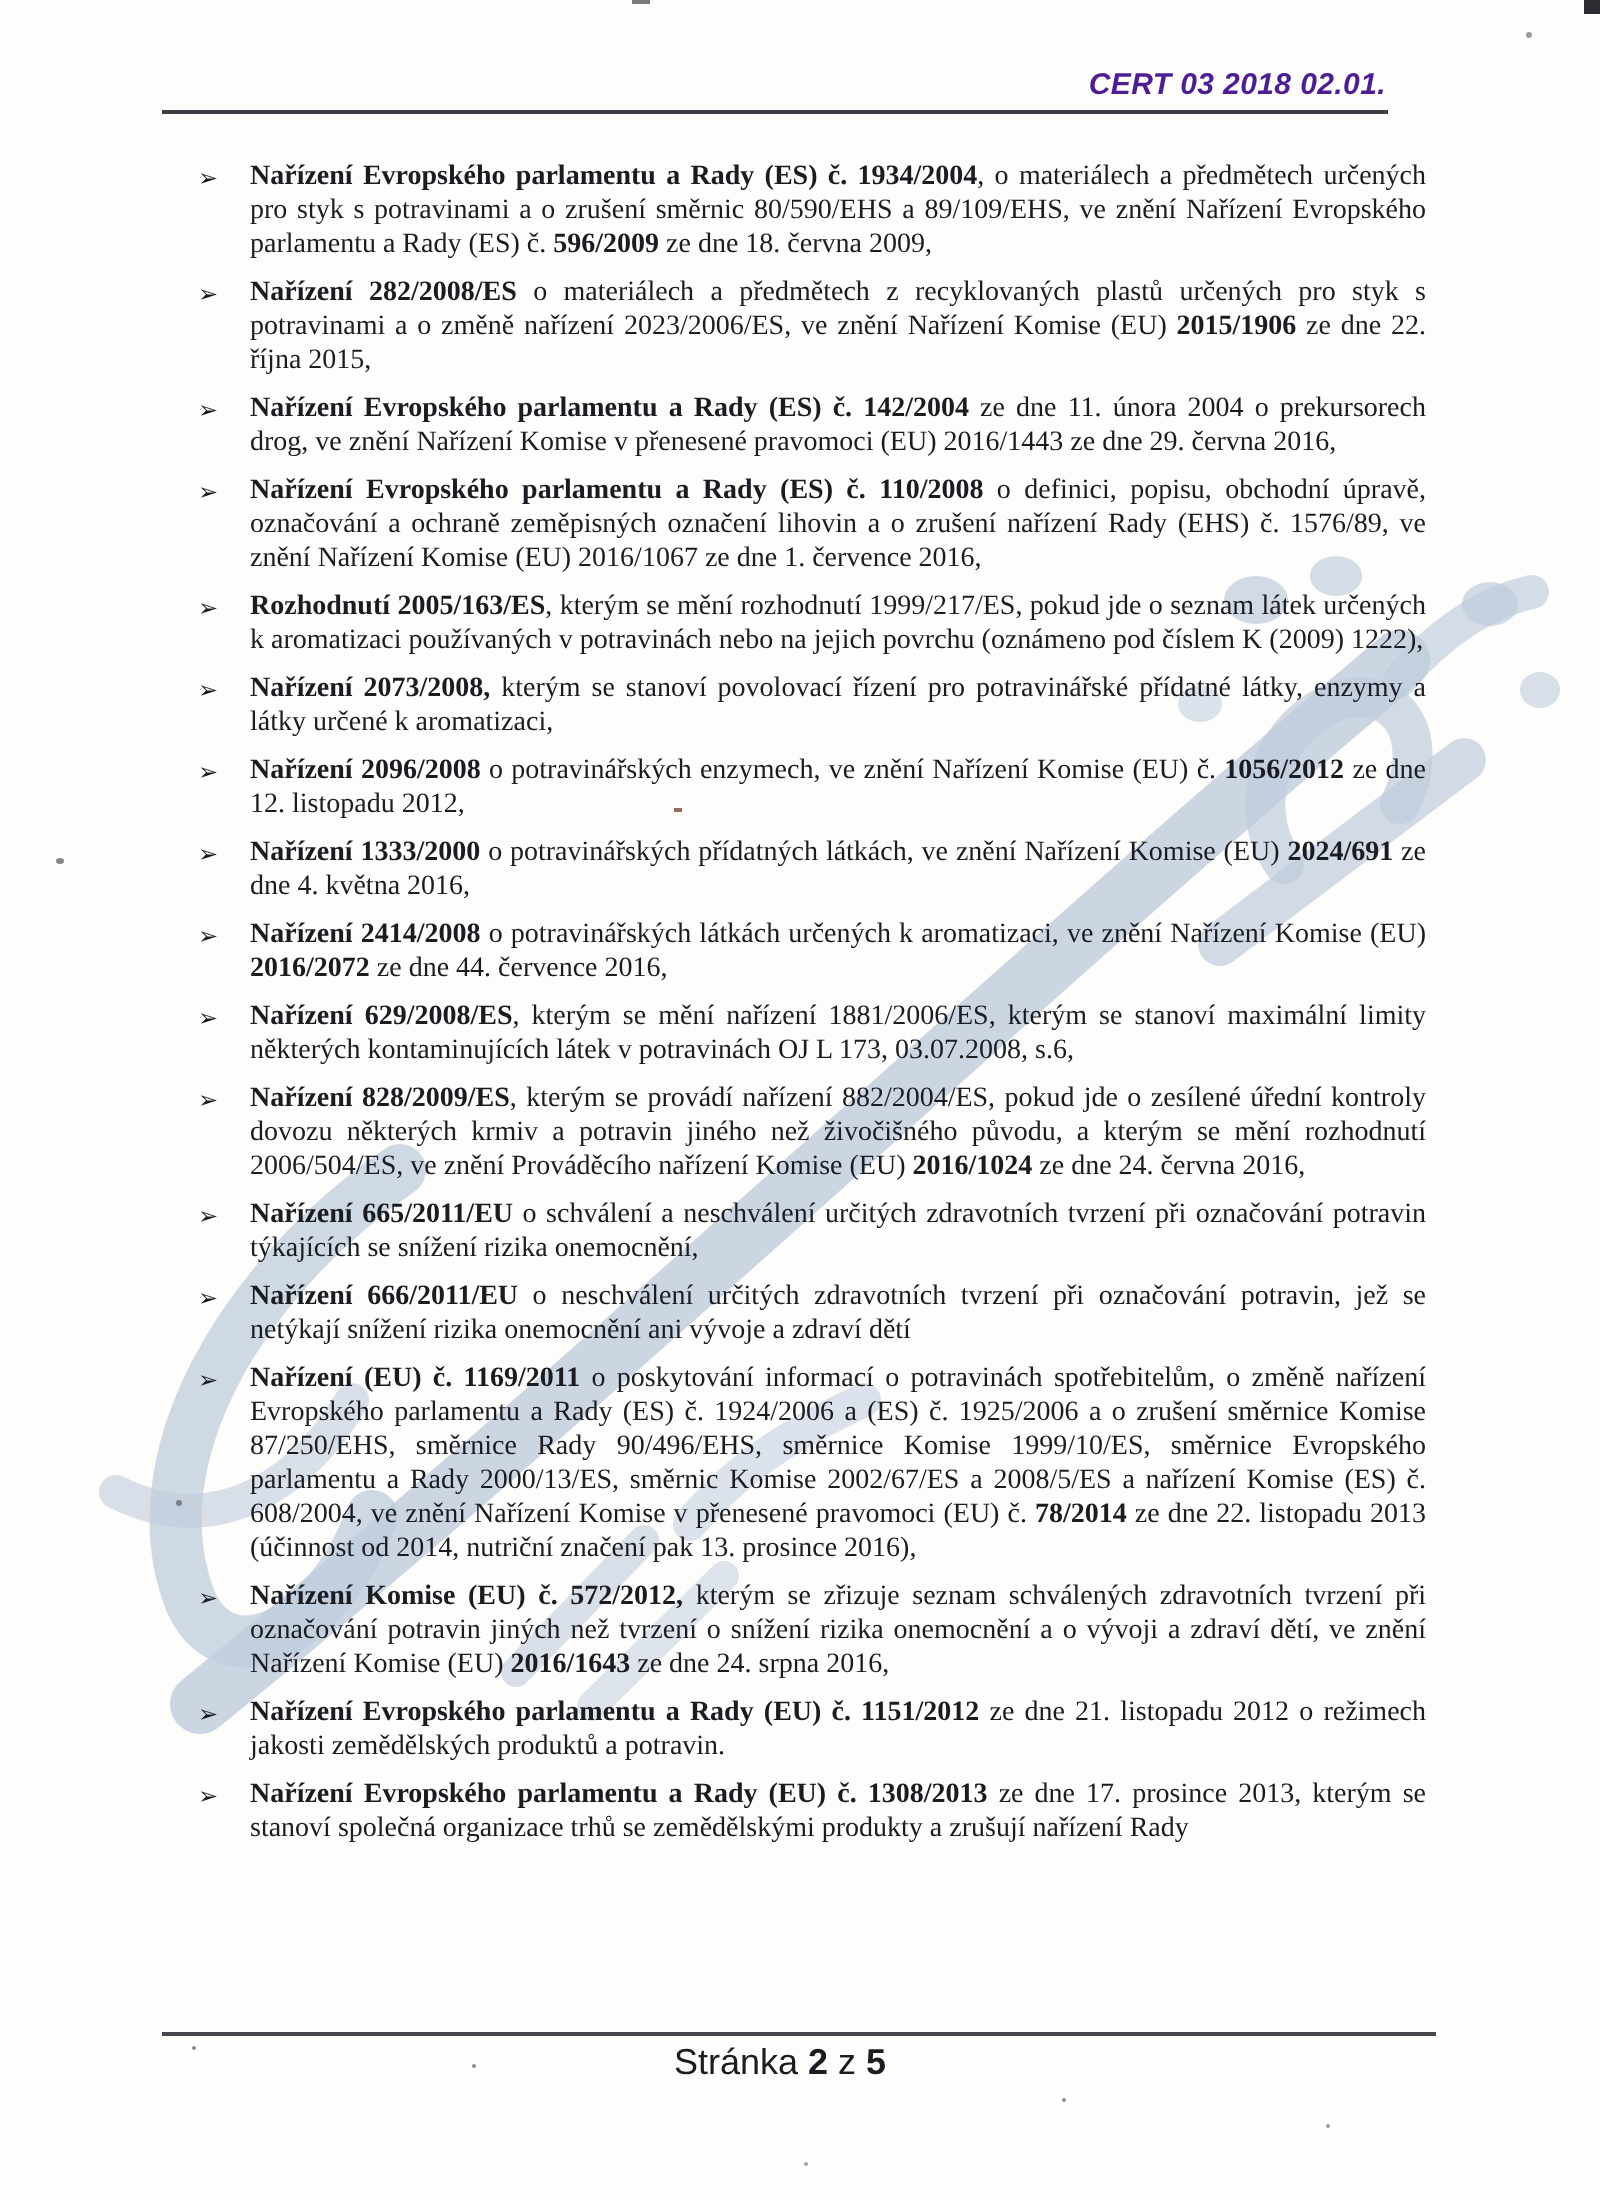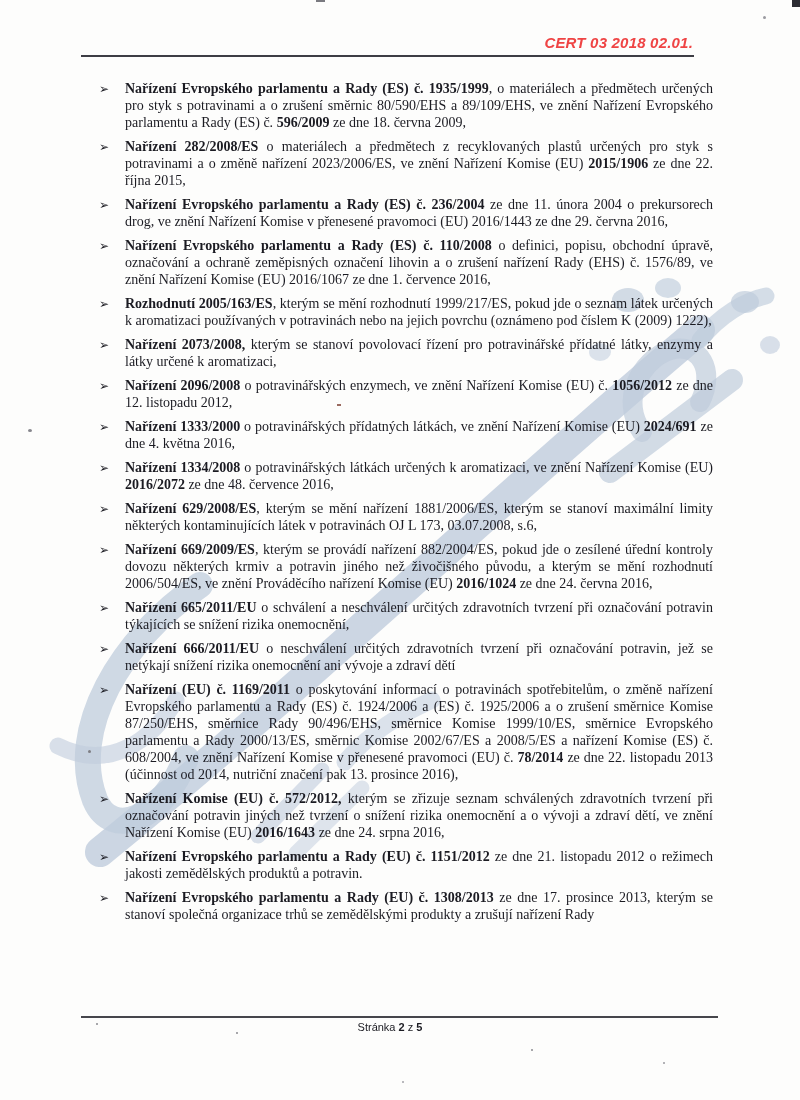--- a/index.html
+++ b/index.html
@@ -5,21 +5,21 @@
   html,body { margin:0; padding:0; background:#e8e8e8; }
   .page {
     position:relative; width:800px; height:1100px; margin:0 auto;
     background:#fdfdfc; overflow:hidden;
     font-family:"Liberation Serif", serif; color:#1b1b22;
   }
   
   .header-code {
     position:absolute; top:34px; right:107px;
     font-family:"Liberation Sans", sans-serif;
-    font-style:italic; font-weight:700; font-size:15px; color:#ef4444;
+    font-style:italic; font-weight:700; font-size:15px; color:#4c1d95;
     letter-spacing:0.2px;
     text-align:center;
   }
   .header-rule {
     position:absolute; top:55px; left:81px; width:613px; height:2px;
     background:#3d3d44;
   }
   
   .watermark {
     position:absolute; left:0; top:0; width:800px; height:1100px;
@@ -38,21 +38,21 @@
     position:absolute; left:0; top:1px; font-size:12px; color:#1b1b22;
     font-family:"DejaVu Sans", sans-serif;
   }
   
   .footer-rule {
     position:absolute; top:1016px; left:81px; width:637px; height:2px;
     background:#46464c;
   }
   .footer-text {
     position:absolute; top:1021px; left:0; width:780px; text-align:center;
-    font-family:"Liberation Sans", sans-serif; font-size:11px; color:#1b1b22;
+    font-family:"Liberation Sans", sans-serif; font-size:18px; color:#1b1b22;
     z-index:1;
   }
   .footer-text b { font-weight:700; }
   
   .speck { position:absolute; z-index:2; }
 </style>
 </head>
 <body>
 
 <div class="page">
@@ -75,31 +75,31 @@
       <ellipse cx="745" cy="302" rx="14" ry="11" opacity="0.7"></ellipse>
       <ellipse cx="770" cy="345" rx="10" ry="9" opacity="0.6"></ellipse>
       <ellipse cx="600" cy="352" rx="11" ry="9" opacity="0.55"></ellipse>
     </g>
   </svg>
 
   <div class="header-code">CERT 03 2018 02.01.</div>
   <div class="header-rule"></div>
 
   <div class="list" id="reg-list">
-      <div class="item"><span class="bullet">➢</span><span><b>Nařízení Evropského parlamentu a Rady (ES) č. 1935/1999</b><span>, o materiálech a předmětech určených pro styk s potravinami a o zrušení směrnic 80/590/EHS a 89/109/EHS, ve znění Nařízení Evropského parlamentu a Rady (ES) č. </span><b>596/2009</b><span> ze dne 18. června 2009,</span></span></div>
+      <div class="item"><span class="bullet">➢</span><span><b>Nařízení Evropského parlamentu a Rady (ES) č. 1934/2004</b><span>, o materiálech a předmětech určených pro styk s potravinami a o zrušení směrnic 80/590/EHS a 89/109/EHS, ve znění Nařízení Evropského parlamentu a Rady (ES) č. </span><b>596/2009</b><span> ze dne 18. června 2009,</span></span></div>
       <div class="item"><span class="bullet">➢</span><span><b>Nařízení 282/2008/ES</b><span> o materiálech a předmětech z recyklovaných plastů určených pro styk s potravinami a o změně nařízení 2023/2006/ES, ve znění Nařízení Komise (EU) </span><b>2015/1906</b><span> ze dne 22. října 2015,</span></span></div>
-      <div class="item"><span class="bullet">➢</span><span><b>Nařízení Evropského parlamentu a Rady (ES) č. 236/2004</b><span> ze dne 11. února 2004 o prekursorech drog, ve znění Nařízení Komise v přenesené pravomoci (EU) 2016/1443 ze dne 29. června 2016,</span></span></div>
+      <div class="item"><span class="bullet">➢</span><span><b>Nařízení Evropského parlamentu a Rady (ES) č. 142/2004</b><span> ze dne 11. února 2004 o prekursorech drog, ve znění Nařízení Komise v přenesené pravomoci (EU) 2016/1443 ze dne 29. června 2016,</span></span></div>
       <div class="item"><span class="bullet">➢</span><span><b>Nařízení Evropského parlamentu a Rady (ES) č. 110/2008</b><span> o definici, popisu, obchodní úpravě, označování a ochraně zeměpisných označení lihovin a o zrušení nařízení Rady (EHS) č. 1576/89, ve znění Nařízení Komise (EU) 2016/1067 ze dne 1. července 2016,</span></span></div>
       <div class="item"><span class="bullet">➢</span><span><b>Rozhodnutí 2005/163/ES</b><span>, kterým se mění rozhodnutí 1999/217/ES, pokud jde o seznam látek určených k aromatizaci používaných v potravinách nebo na jejich povrchu (oznámeno pod číslem K (2009) 1222),</span></span></div>
       <div class="item"><span class="bullet">➢</span><span><b>Nařízení 2073/2008,</b><span> kterým se stanoví povolovací řízení pro potravinářské přídatné látky, enzymy a látky určené k aromatizaci,</span></span></div>
       <div class="item"><span class="bullet">➢</span><span><b>Nařízení 2096/2008</b><span> o potravinářských enzymech, ve znění Nařízení Komise (EU) č. </span><b>1056/2012</b><span> ze dne 12. listopadu 2012,</span></span></div>
       <div class="item"><span class="bullet">➢</span><span><b>Nařízení 1333/2000</b><span> o potravinářských přídatných látkách, ve znění Nařízení Komise (EU) </span><b>2024/691</b><span> ze dne 4. května 2016,</span></span></div>
-      <div class="item"><span class="bullet">➢</span><span><b>Nařízení 1334/2008</b><span> o potravinářských látkách určených k aromatizaci, ve znění Nařízení Komise (EU) </span><b>2016/2072</b><span> ze dne 48. července 2016,</span></span></div>
+      <div class="item"><span class="bullet">➢</span><span><b>Nařízení 2414/2008</b><span> o potravinářských látkách určených k aromatizaci, ve znění Nařízení Komise (EU) </span><b>2016/2072</b><span> ze dne 44. července 2016,</span></span></div>
       <div class="item"><span class="bullet">➢</span><span><b>Nařízení 629/2008/ES</b><span>, kterým se mění nařízení 1881/2006/ES, kterým se stanoví maximální limity některých kontaminujících látek v potravinách  OJ L 173, 03.07.2008, s.6,</span></span></div>
-      <div class="item"><span class="bullet">➢</span><span><b>Nařízení 669/2009/ES</b><span>, kterým se provádí nařízení  882/2004/ES, pokud jde o zesílené úřední kontroly dovozu některých krmiv a potravin jiného než živočišného původu, a kterým se mění rozhodnutí 2006/504/ES, ve znění Prováděcího nařízení Komise (EU) </span><b>2016/1024</b><span> ze dne 24. června 2016,</span></span></div>
+      <div class="item"><span class="bullet">➢</span><span><b>Nařízení 828/2009/ES</b><span>, kterým se provádí nařízení  882/2004/ES, pokud jde o zesílené úřední kontroly dovozu některých krmiv a potravin jiného než živočišného původu, a kterým se mění rozhodnutí 2006/504/ES, ve znění Prováděcího nařízení Komise (EU) </span><b>2016/1024</b><span> ze dne 24. června 2016,</span></span></div>
       <div class="item"><span class="bullet">➢</span><span><b>Nařízení 665/2011/EU</b><span> o schválení a neschválení určitých zdravotních tvrzení při označování potravin týkajících se snížení rizika onemocnění,</span></span></div>
       <div class="item"><span class="bullet">➢</span><span><b>Nařízení 666/2011/EU</b><span> o neschválení určitých zdravotních tvrzení při označování potravin, jež se netýkají snížení rizika onemocnění ani vývoje a zdraví dětí</span></span></div>
       <div class="item"><span class="bullet">➢</span><span><b>Nařízení (EU) č. 1169/2011</b><span>  o poskytování informací o potravinách spotřebitelům, o změně nařízení Evropského parlamentu a Rady (ES) č. 1924/2006 a (ES) č. 1925/2006 a o zrušení směrnice Komise 87/250/EHS, směrnice Rady 90/496/EHS, směrnice Komise 1999/10/ES, směrnice Evropského parlamentu a Rady 2000/13/ES, směrnic Komise 2002/67/ES a 2008/5/ES a nařízení Komise (ES) č. 608/2004, ve znění Nařízení Komise v přenesené pravomoci (EU) č. </span><b>78/2014</b><span> ze dne 22. listopadu 2013 (účinnost od 2014, nutriční značení pak 13. prosince 2016),</span></span></div>
       <div class="item"><span class="bullet">➢</span><span><b>Nařízení Komise (EU) č. 572/2012,</b><span> kterým se zřizuje seznam schválených zdravotních tvrzení při označování potravin jiných než tvrzení o snížení rizika onemocnění a o vývoji a zdraví dětí, ve znění Nařízení Komise (EU) </span><b>2016/1643</b><span> ze dne 24. srpna 2016,</span></span></div>
       <div class="item"><span class="bullet">➢</span><span><b>Nařízení Evropského parlamentu a Rady (EU) č. 1151/2012</b><span> ze dne 21. listopadu 2012 o režimech jakosti zemědělských produktů a potravin.</span></span></div>
       <div class="item"><span class="bullet">➢</span><span><b>Nařízení Evropského parlamentu a Rady (EU) č. 1308/2013</b><span> ze dne 17. prosince 2013, kterým se stanoví společná organizace trhů se zemědělskými produkty a zrušují nařízení Rady</span></span></div>
     </div>
 
   <div class="footer-rule"></div>
   <div class="footer-text" id="footer-text"><span>Stránka </span><b>2</b><span> z </span><b>5</b></div>

